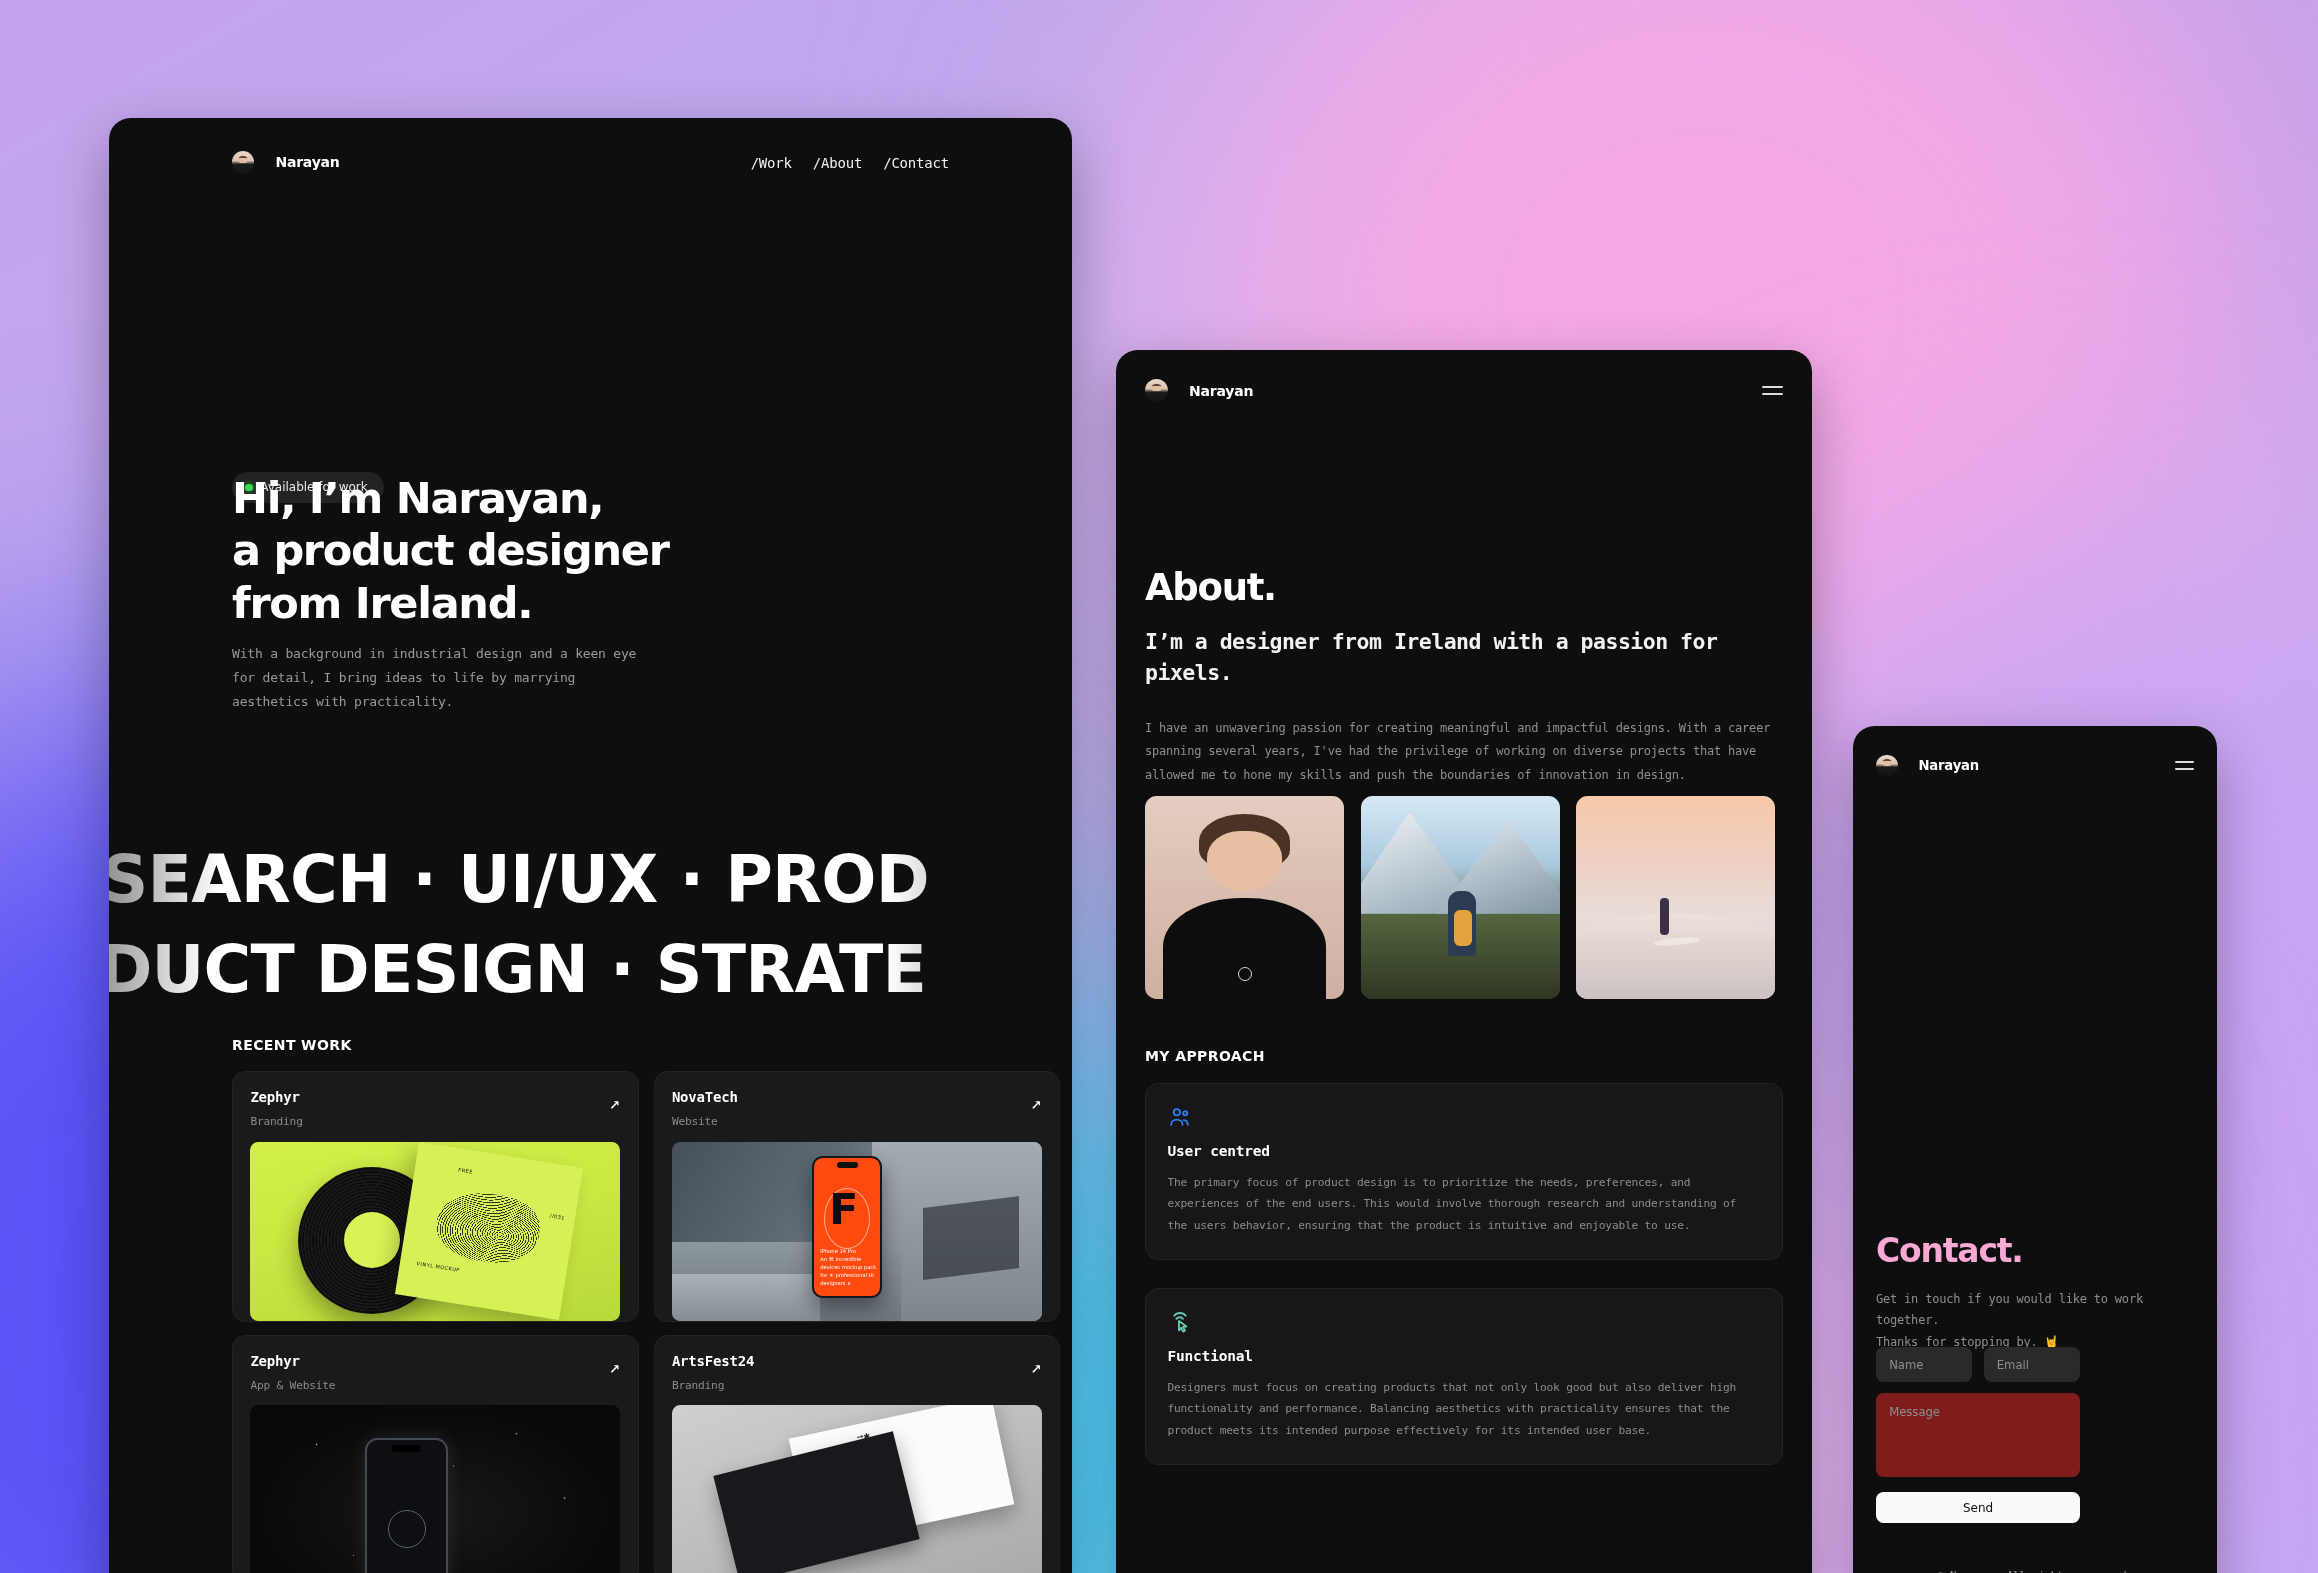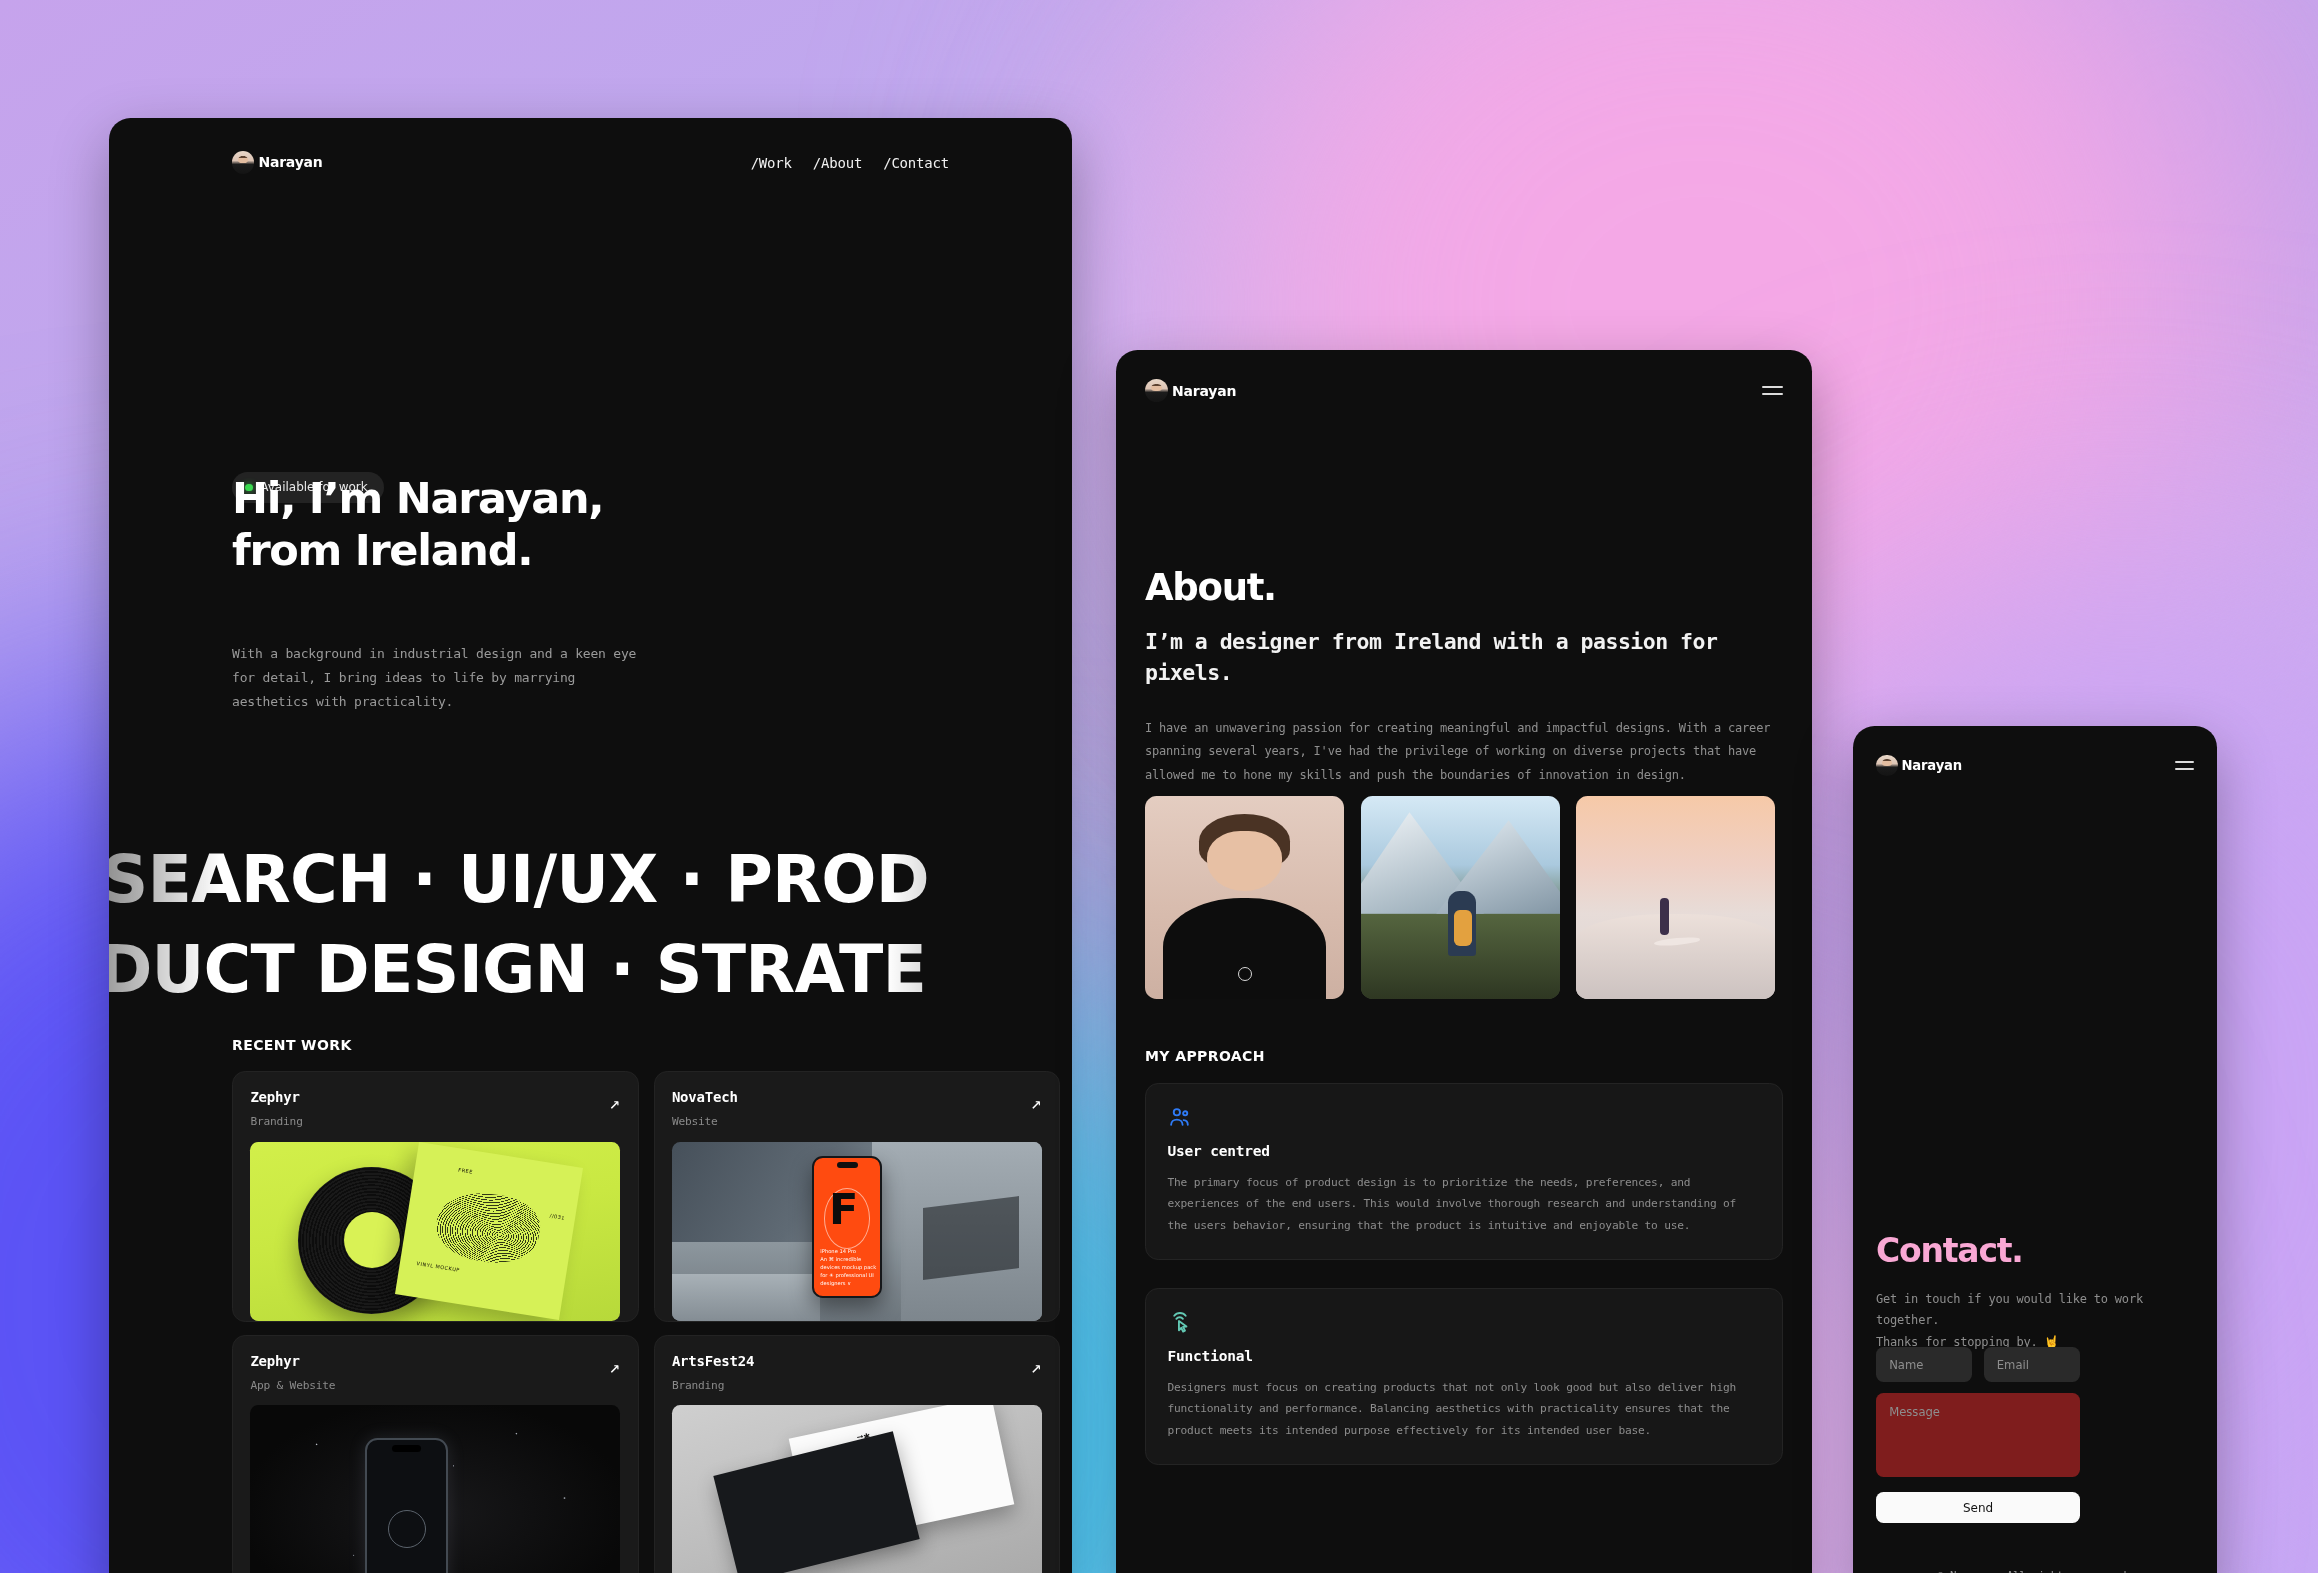--- a/index.html
+++ b/index.html
@@ -32,21 +32,21 @@
     border-radius: 21.5px;
     overflow: hidden;
     box-shadow: 0 21.5px 58px rgba(0,0,0,.30);
   }
   #panel-desktop { left: 109px; top: 118px; width: 963px; height: 1482px; }
   #panel-about   { left: 1116px; top: 350px; width: 696px; height: 1250px; }
   #panel-contact { left: 1853px; top: 726px; width: 364px; height: 874px; }
 
   
   .brandbar { display: flex; align-items: center; justify-content: space-between; }
-  .brand { display: flex; align-items: center; gap: 4px; }
+  .brand { display: flex; align-items: center; gap: 21px; }
   .avatar {
     border-radius: 50%;
     background:
       radial-gradient(circle at 50% 34%, #3a2a20 0 16%, transparent 16%),
       linear-gradient(180deg,#e8d7c8 0%, #ddc4b4 42%, #1b1b1b 58%, #141414 100%);
     flex: none;
     position: relative;
     overflow: hidden;
   }
   .avatar::after {
@@ -332,20 +332,21 @@
     </nav>
   </div>
 
   <div class="badge">
     <span class="dot"></span>
     <span>Available for work</span>
   </div>
 
   <h1 class="hero-h1">
     <div>Hi, I’m Narayan,</div>
+    <div>a product designer</div>
     <div>from Ireland.</div>
   </h1>
 
   <p class="hero-p">With a background in industrial design and a keen eye for detail, I bring ideas to life by marrying aesthetics with practicality.</p>
 
   <div class="marquee">
     <div class="mq-row mq-1">ESEARCH · UI/UX · PROD</div>
     <div class="mq-row mq-2">ODUCT DESIGN · STRATE</div>
   </div>
 

